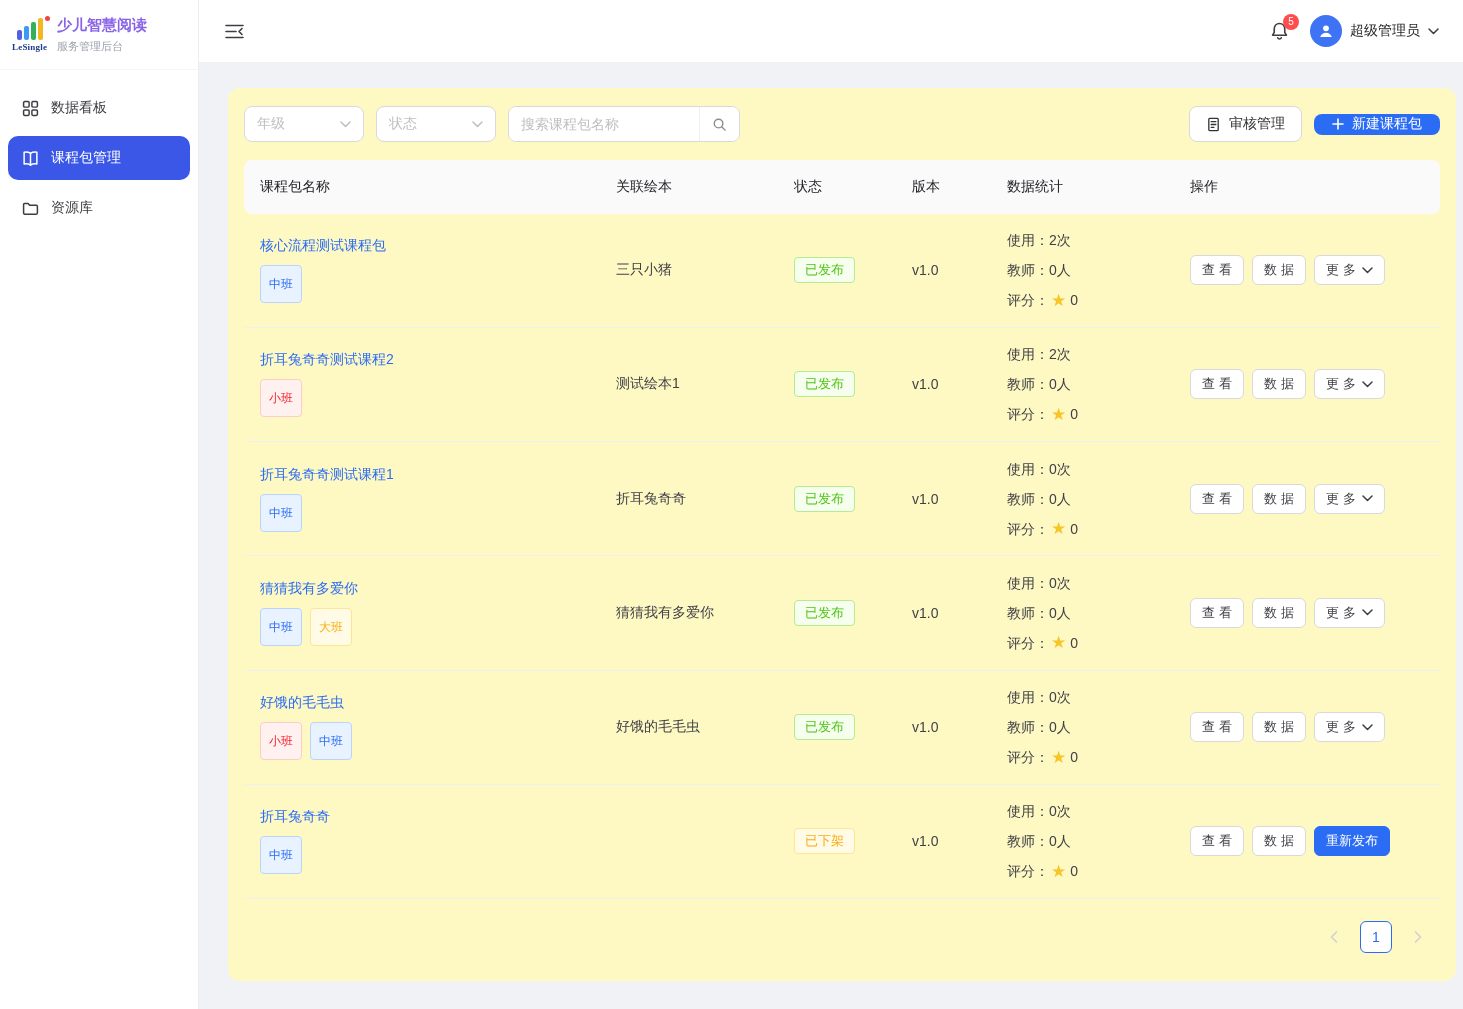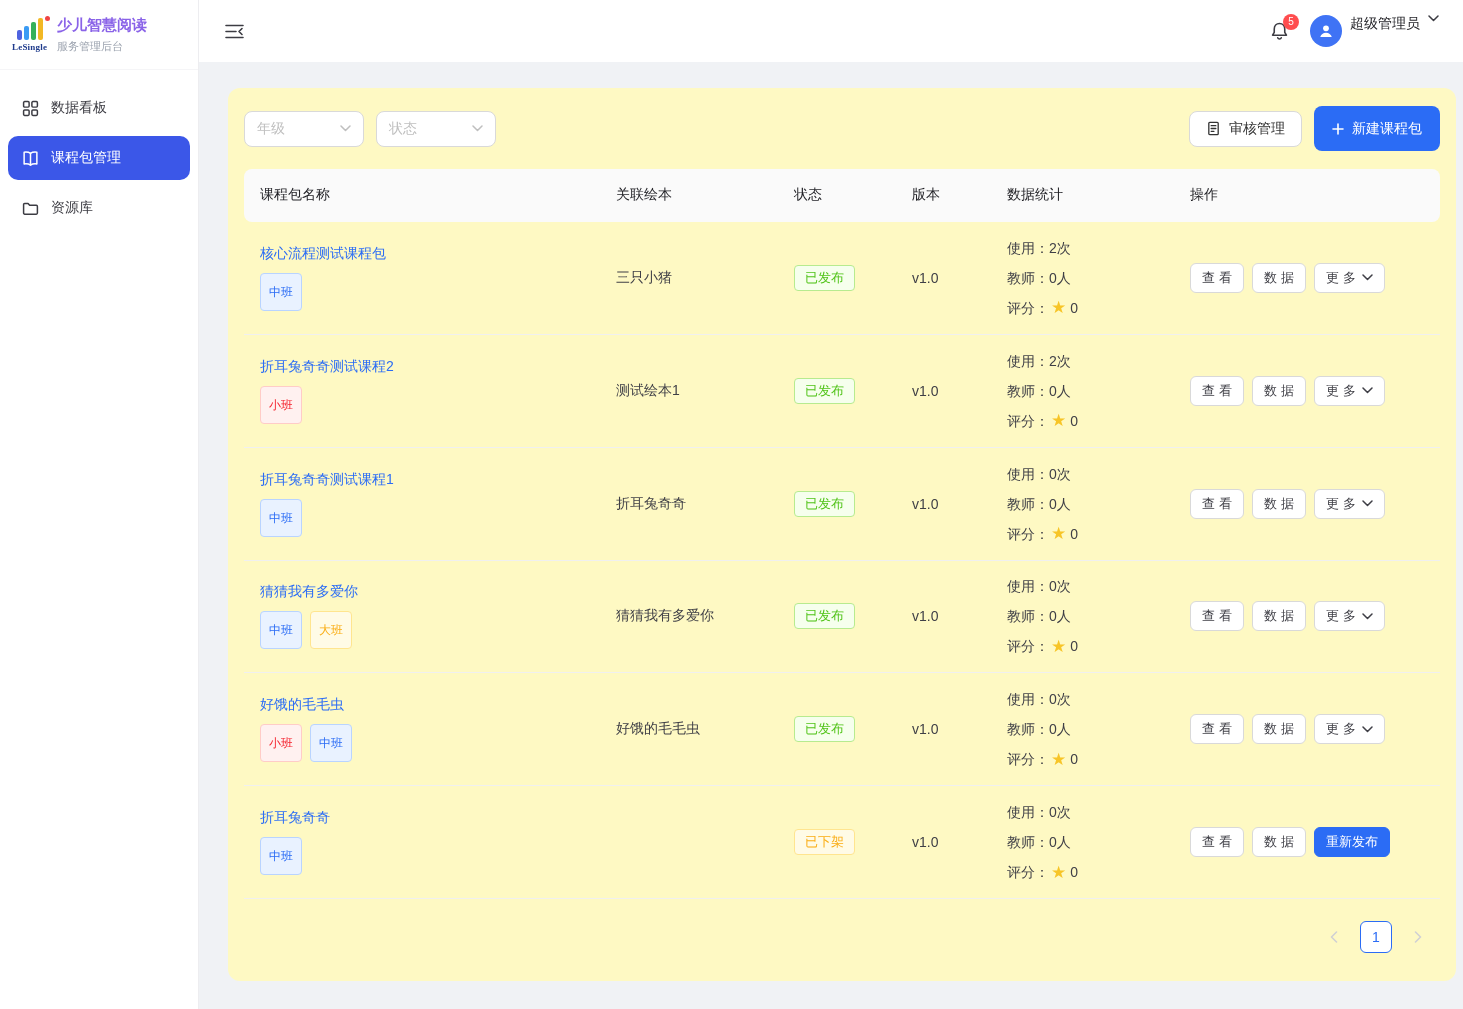--- a/index.html
+++ b/index.html
@@ -35,21 +35,21 @@
 
   
   .main { flex: 1; display: flex; flex-direction: column; min-width: 0; }
   .topbar { height: 62px; background: #fff; display: flex; align-items: center; justify-content: space-between; padding: 0 24px 0 26px; }
   .fold-btn { display: flex; cursor: pointer; color: #3c3c43; }
   .fold-btn svg { width: 19px; height: 15px; }
   .topbar-right { display: flex; align-items: center; }
   .bell-wrap { position: relative; display: flex; color: #3c3c43; cursor: pointer; margin-right: 20px; }
   .bell-wrap svg { width: 21px; height: 21px; }
   .badge { position: absolute; top: -7px; right: -9px; background: #ff4d4f; color: #fff; font-size: 10px; min-width: 16px; height: 16px; border-radius: 8px; display: flex; align-items: center; justify-content: center; padding: 0 4px; }
-  .user-chip { display: flex; gap: 8px; cursor: pointer; }
+  .user-chip { display: flex; align-items: center; gap: 8px; cursor: pointer; }
   .avatar { width: 32px; height: 32px; border-radius: 50%; background: #3f73f5; display: flex; align-items: center; justify-content: center; flex-shrink: 0; }
   .avatar svg { width: 18px; height: 18px; }
   .user-name { font-size: 14px; color: #26262b; }
   .caret { display: flex; color: #3c3c43; }
   .caret svg, .select-caret svg, .abtn-caret svg { width: 11px; height: 7px; }
 
   .content { flex: 1; padding: 26px 7px 28px 29px; min-height: 0; }
   .card { background: #fef9c3; border-radius: 12px; padding: 18px 16px 28px; height: 100%; display: flex; flex-direction: column; }
 
   
@@ -57,21 +57,21 @@
   .select { width: 120px; height: 36px; border: 1px solid #d9d9d9; border-radius: 8px; display: flex; align-items: center; justify-content: space-between; padding: 0 12px; font-size: 14px; color: #bfbfbf; background: #fff; cursor: pointer; }
   .select-caret { display: flex; color: #bfbfbf; }
   .search-box { width: 232px; height: 36px; border: 1px solid #d9d9d9; border-radius: 8px; display: flex; align-items: stretch; background: #fff; overflow: hidden; }
   .search-box input { flex: 1; border: none; outline: none; padding: 0 12px; font-size: 14px; color: #333; font-family: inherit; min-width: 0; }
   .search-box input::placeholder { color: #bfbfbf; }
   .search-btn { width: 40px; display: flex; align-items: center; justify-content: center; border-left: 1px solid #f0f0f0; color: #8c8c8c; cursor: pointer; background: #fff; border-top: none; border-right: none; border-bottom: none; }
   .search-btn svg { width: 15px; height: 15px; }
   .spacer { flex: 1; }
   .btn-review { height: 36px; padding: 0 16px; border: 1px solid #d9d9d9; border-radius: 8px; background: #fff; display: inline-flex; align-items: center; gap: 8px; font-size: 14px; color: #333; cursor: pointer; font-family: inherit; }
   .btn-review svg { width: 15px; height: 15px; }
-  .btn-create { height: 45px; padding: 0 18px; border: none; border-radius: 8px; background: #2b6cf5; color: #fff; display: inline-flex; align-items: center; gap: 8px; font-size: 14px; cursor: pointer; font-family: inherit; }
+  .btn-create { height: 21px; padding: 0 18px; border: none; border-radius: 8px; background: #2b6cf5; color: #fff; display: inline-flex; align-items: center; gap: 8px; font-size: 14px; cursor: pointer; font-family: inherit; }
   .btn-create svg { width: 12px; height: 12px; }
 
   
   .thead, .trow { display: grid; grid-template-columns: 356px 178px 118px 95px 183px 1fr; }
   .thead { background: #fafafa; border-radius: 8px; height: 54px; align-items: center; font-size: 14px; font-weight: 500; color: #1f1f24; }
   .thead > div { padding-left: 16px; }
   .trow { align-items: center; height: 115px; border-bottom: 1px solid #f0f0f0; font-size: 14px; color: #3f3f46; }
   .trow > .cell { padding-left: 16px; }
   .pkg-link { color: #2b6cf5; text-decoration: none; cursor: pointer; display: inline-block; }
   .tags { margin-top: 10px; display: flex; gap: 8px; }
@@ -198,20 +198,29 @@
             </span>
           </div>
           <div class="select">
             <span>状态</span>
             <span class="select-caret">
               <svg viewBox="0 0 11 7" fill="none" stroke="currentColor" stroke-width="1.5" stroke-linecap="round" stroke-linejoin="round">
                   <path d="M1 1l4.5 4.5L10 1"></path>
                 </svg>
             </span>
           </div>
+          <div class="search-box">
+            <input type="text" placeholder="搜索课程包名称" style="">
+            <button class="search-btn">
+              <svg viewBox="0 0 16 16" fill="none" stroke="currentColor" stroke-width="1.5" stroke-linecap="round" stroke-linejoin="round">
+                  <circle cx="7" cy="7" r="4.6"></circle>
+                  <path d="M10.6 10.6L14 14"></path>
+                </svg>
+            </button>
+          </div>
           <div class="spacer"></div>
           <button class="btn-review">
             <span style="display:flex;">
               <svg viewBox="0 0 16 16" fill="none" stroke="currentColor" stroke-width="1.4" stroke-linecap="round" stroke-linejoin="round">
                   <rect x="3" y="1.5" width="10" height="13" rx="1"></rect>
                   <path d="M5.5 5h5M5.5 8h5M5.5 11h3"></path>
                 </svg>
             </span>
             <span>审核管理</span>
           </button>

